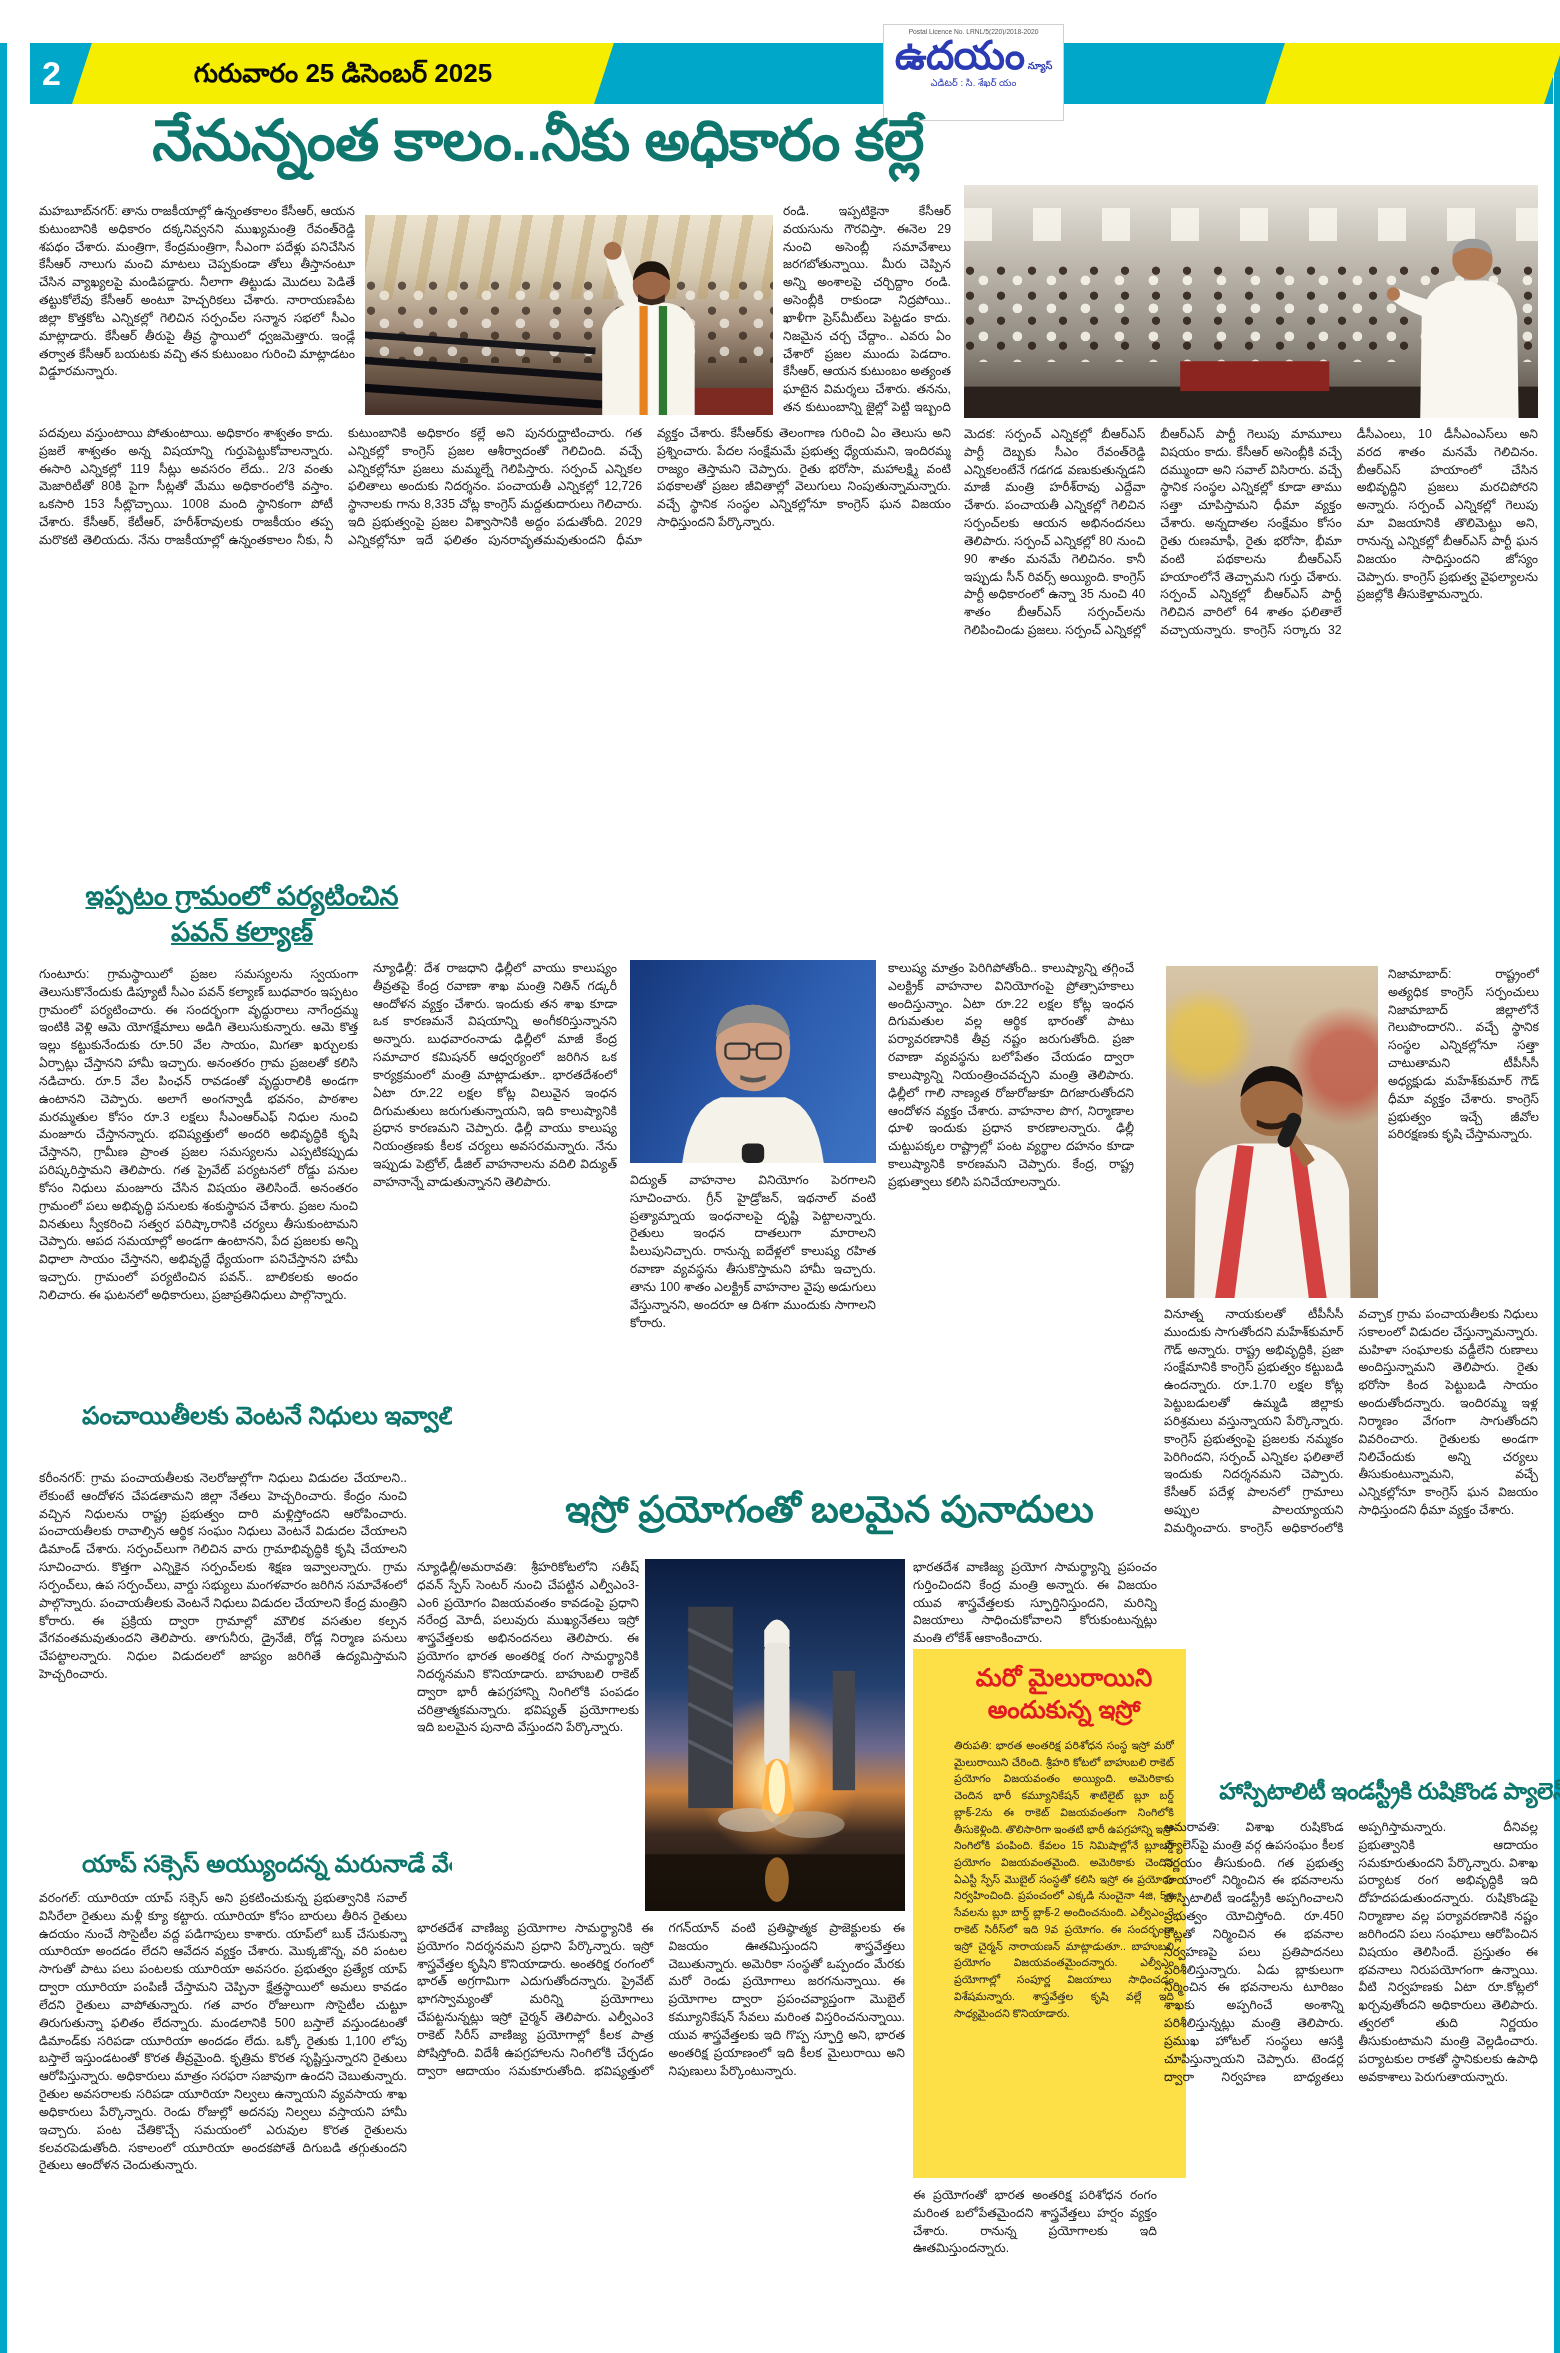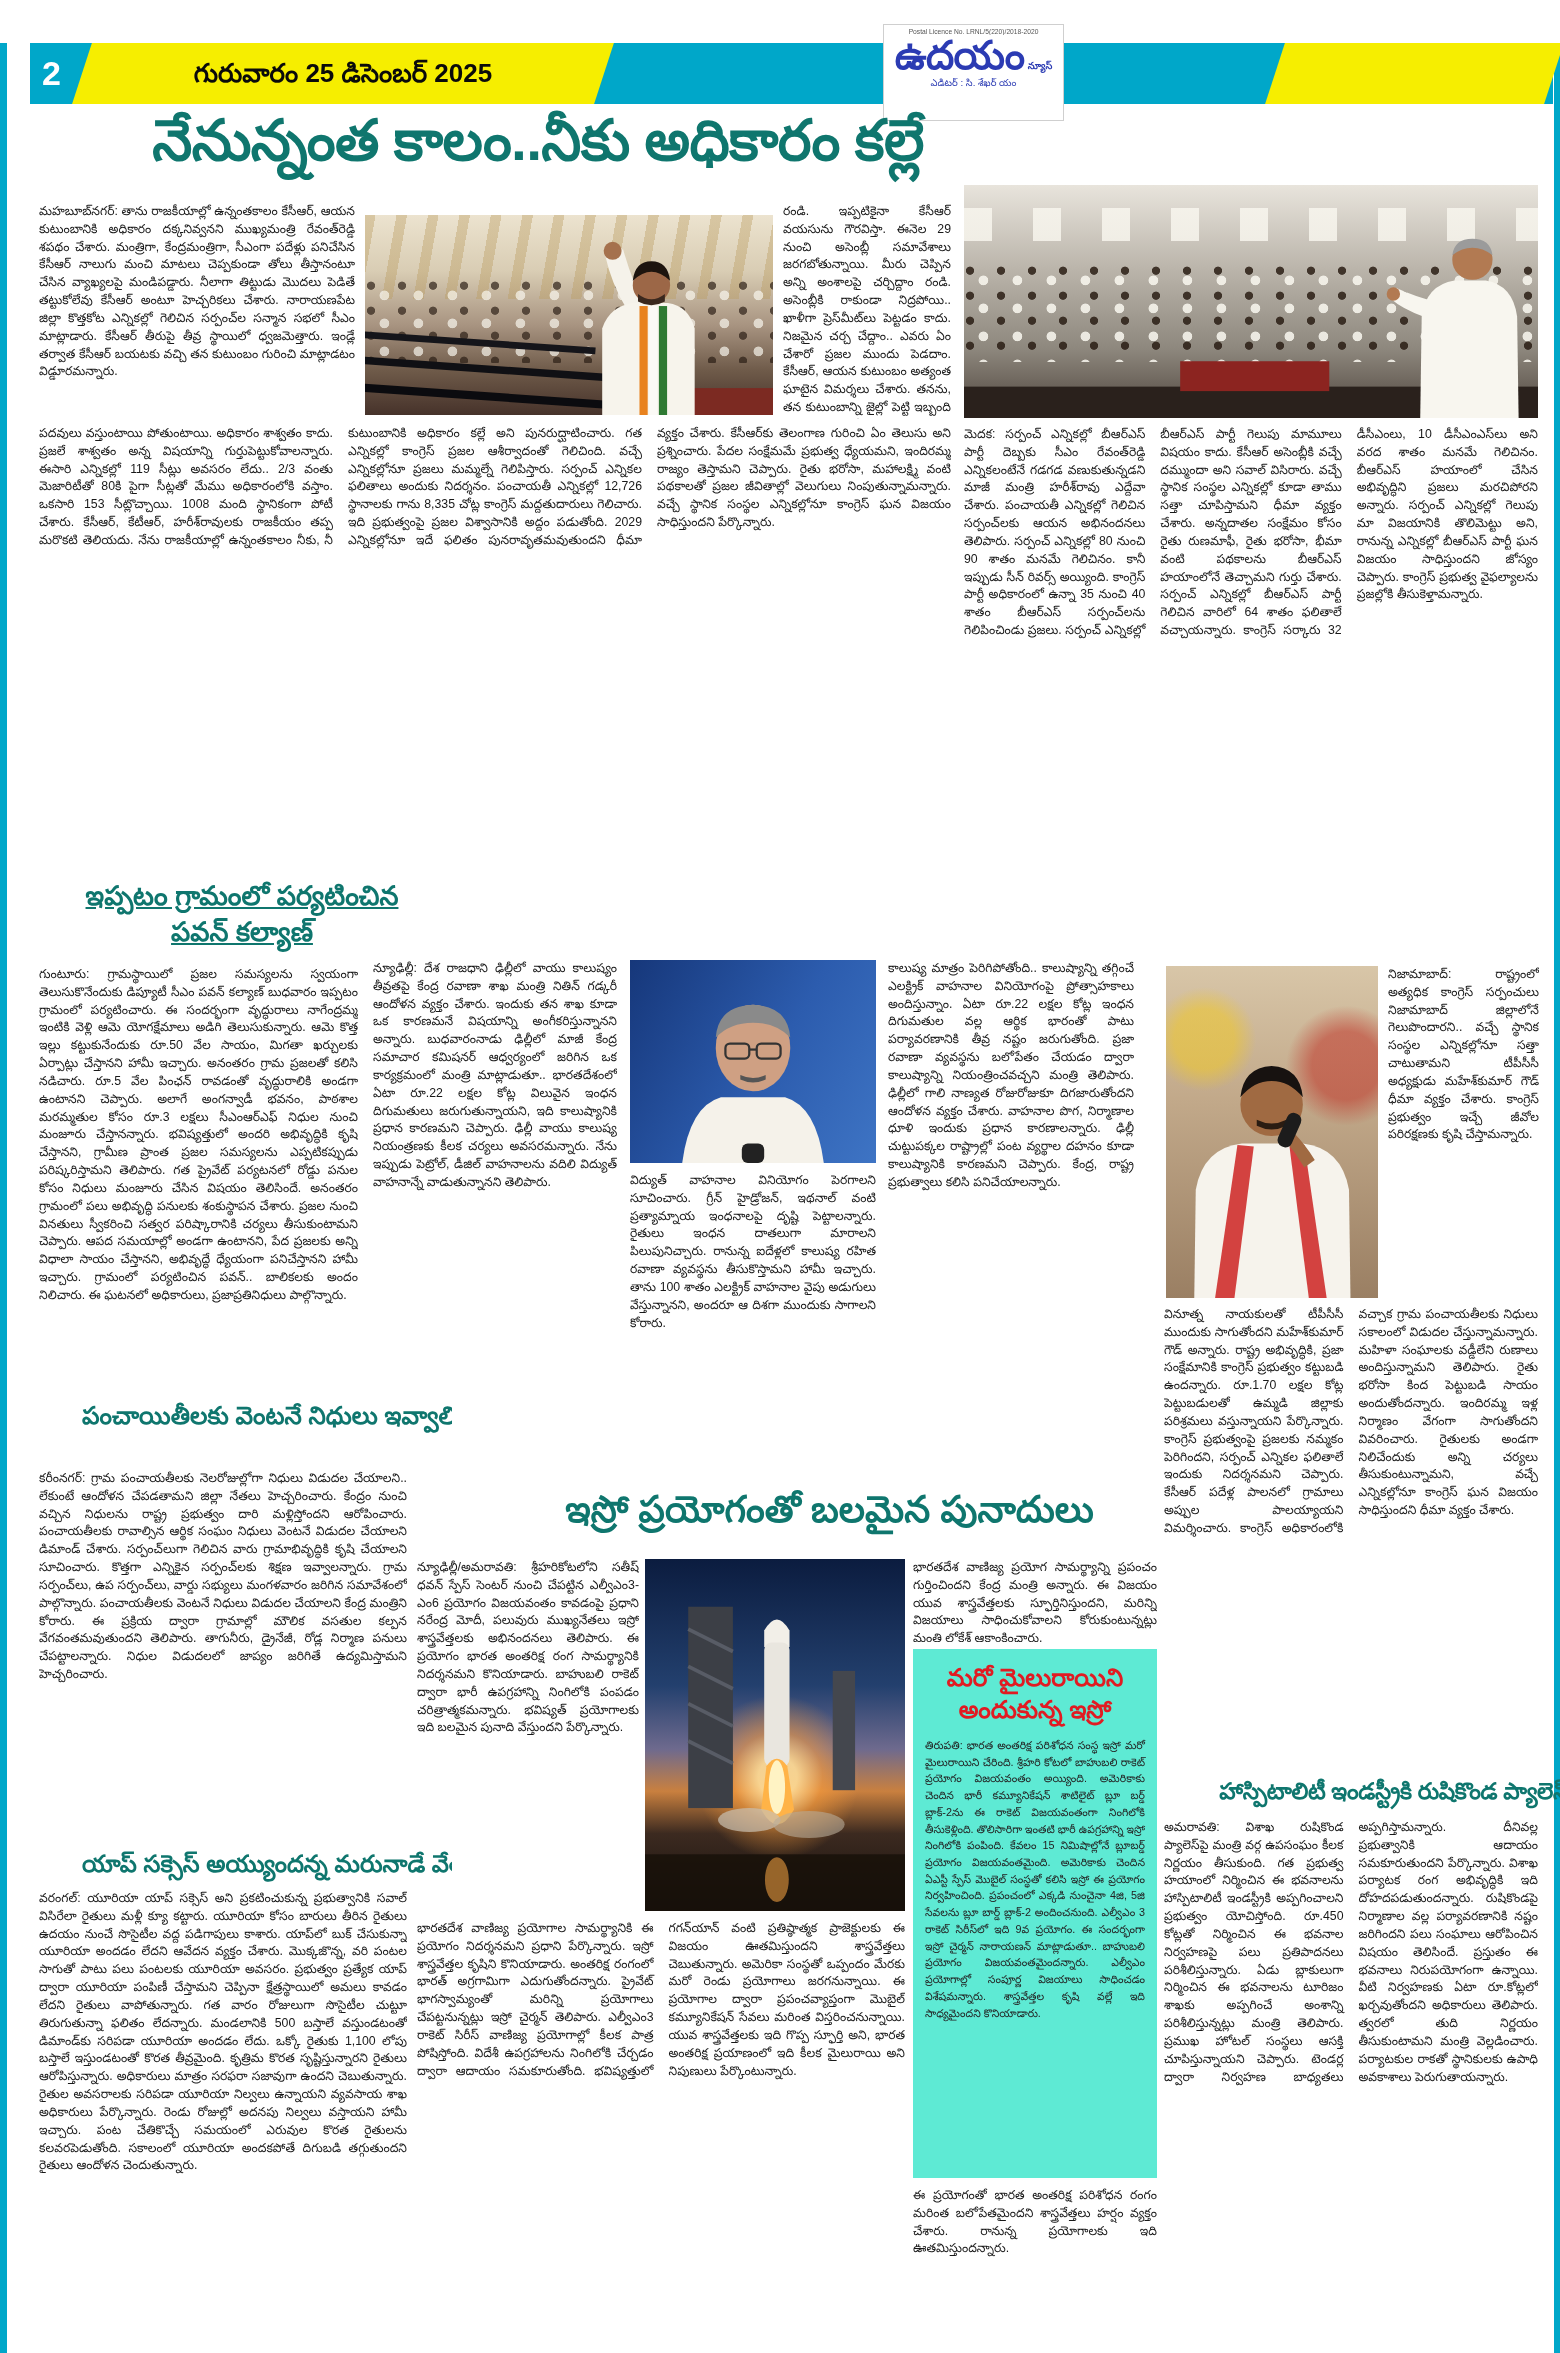--- a/index.html
+++ b/index.html
@@ -20,21 +20,21 @@
   .h-center{text-align:center;}
   .body-text{font-size:12.3px;line-height:1.45;text-align:justify;overflow:hidden;color:#181818;}
   .cols-3{column-count:3;column-gap:15px;}
   .cols-2{column-count:2;column-gap:15px;}
   .photo{overflow:hidden;background:#999;}
   .p-layer{position:absolute;inset:0;}
   .crowd{background-image:
       radial-gradient(circle at 6px 6.7px, rgba(42,29,20,.85) 3.7px, transparent 4.5px),
       radial-gradient(circle at 19.4px 16.4px, rgba(250,248,240,.85) 4.5px, transparent 5.2px);
       background-size:31px 25px,34px 28px;}
-  .greenbox{background:#5eead4;}
+  .greenbox{background:#fde047;padding-left:29px;}
   .greenbox-title{color:#e11b22;font-weight:800;font-size:24.6px;line-height:1.3;text-align:center;}
   .greenbox-text{font-size:10.8px;line-height:1.55;text-align:justify;color:#222;overflow:hidden;}
   svg{display:block;}
 </style>
 </head>
 <body>
 
 <div class="page">
 
   <div class="abs strip" style="left:0;top:43px;width:6.7px;height:2311px;"></div>

